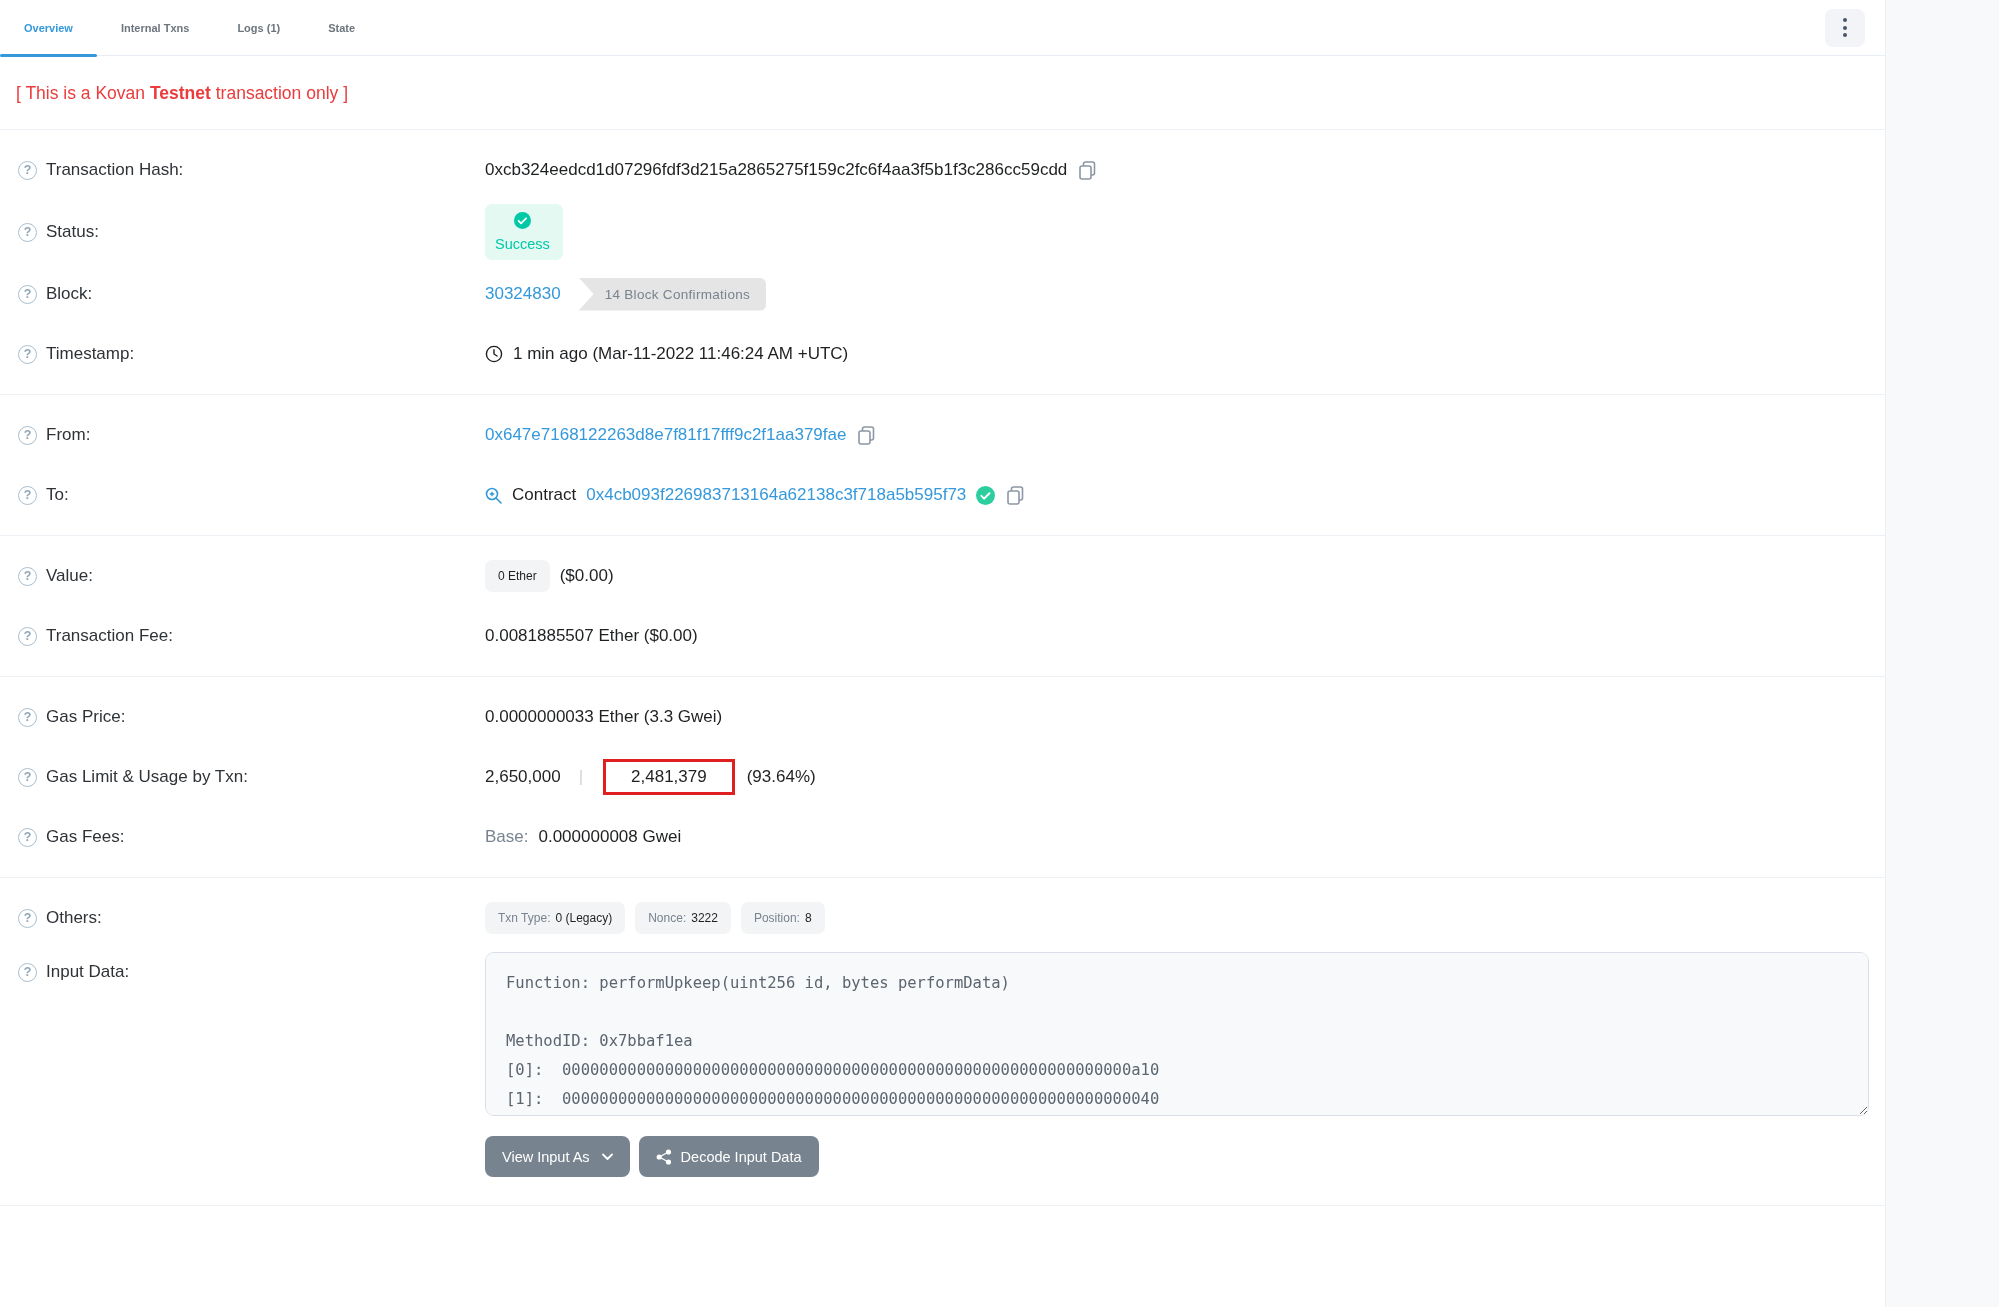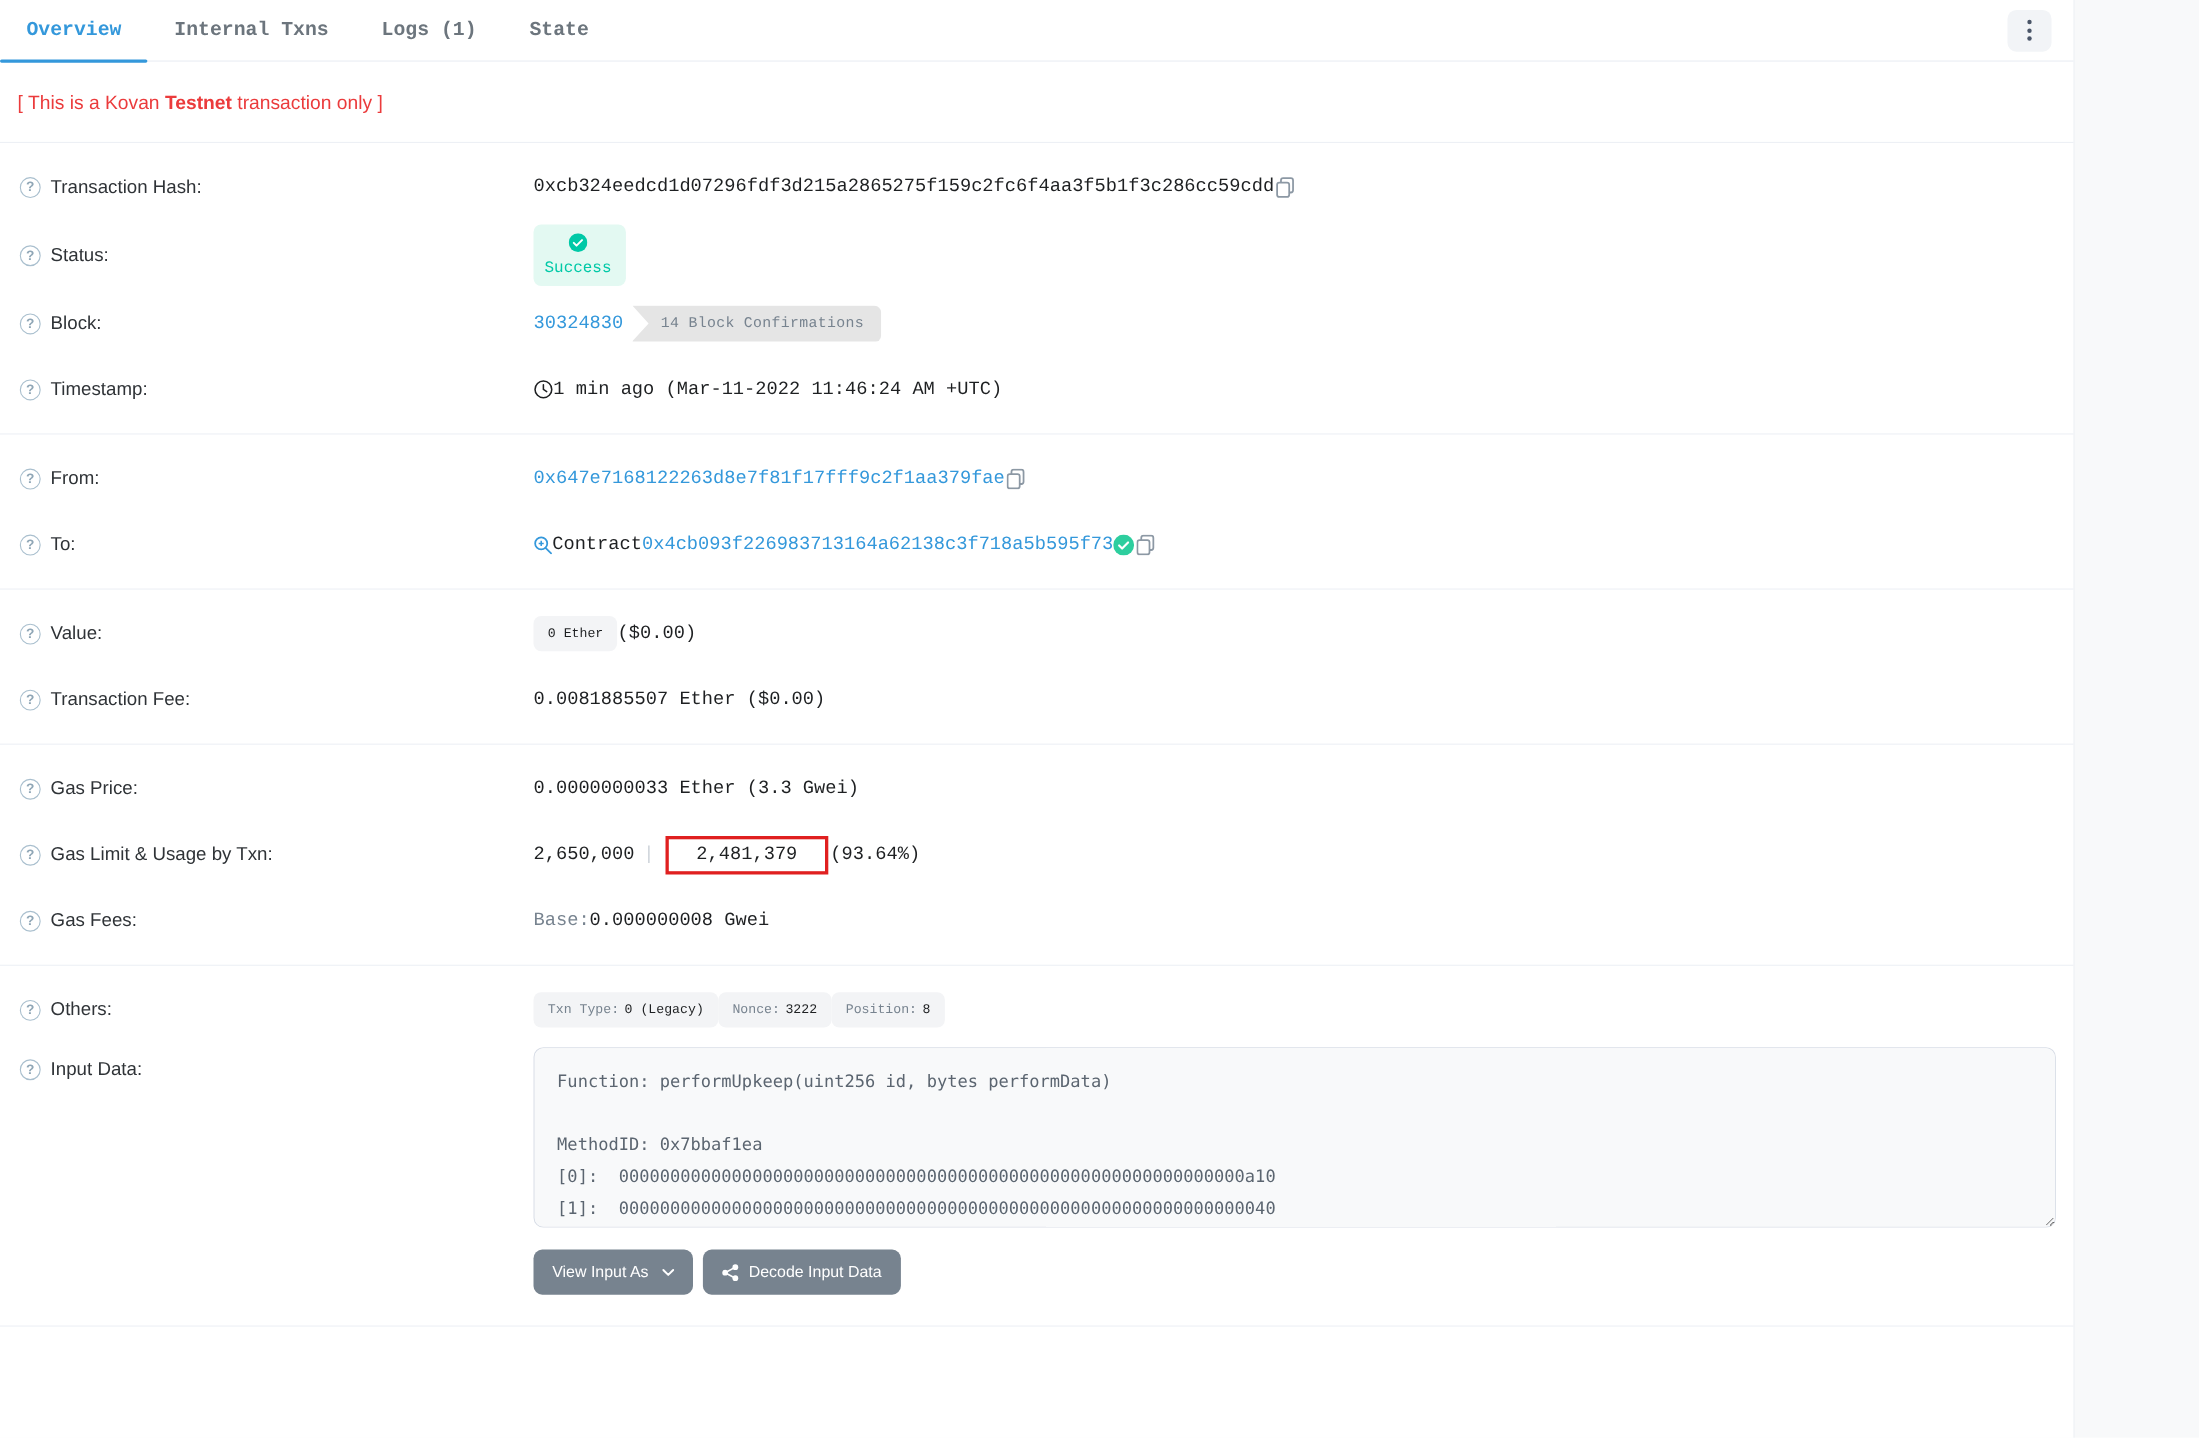--- a/index.html
+++ b/index.html
@@ -17,27 +17,26 @@
     border-right: 1px solid #eceff3;
   }
   
   .tabbar {
     display: flex; align-items: center;
     height: 56px;
     border-bottom: 1px solid #e9edf4;
     padding: 0 14px 0 0;
   }
   .tab {
-    font-size: 18px; font-weight: 700;
+    font-size: 11px; font-weight: 700;
     color: #6c757d;
     padding: 0 24px;
     height: 56px; line-height: 56px;
     cursor: pointer; position: relative;
     white-space: nowrap;
-    font-family: Liberation Mono, monospace;
   }
   .tab.active { color: #3498db; }
   .tab.active::after {
     content: ""; position: absolute; left: 0; right: 0; bottom: -1px;
     height: 3px; background: #3498db; border-radius: 2px;
   }
   .tab-spacer { flex: 1; }
   .kebab-btn {
     width: 40px; height: 38px; border-radius: 8px;
     background: #f2f4f7; border: none; cursor: pointer;
@@ -69,21 +68,21 @@
     color: #2f3337;
   }
   .row.top-align .row-label { padding-top: 10px; }
   .q-icon {
     width: 19px; height: 19px; flex: 0 0 19px;
     border: 1.4px solid #a9bfce; border-radius: 50%;
     color: #8fa6b6; font-size: 12.5px; font-weight: 700;
     display: inline-flex; align-items: center; justify-content: center;
     line-height: 1;
   }
-  .row-value { display: flex; align-items: center; flex-wrap: wrap; font-family: Liberation Mono, monospace; }
+  .row-value { display: flex; align-items: center; gap: 10px; flex-wrap: wrap; }
   .link { color: #3498db; text-decoration: none; cursor: pointer; }
   .muted { color: #77838f; text-align: right; }
   
   .icon-btn { background: none; border: none; cursor: pointer; display: inline-flex; align-items: center; padding: 2px; }
   svg.ic { display: block; }
   
   .status-badge {
     display: inline-flex; align-items: center; gap: 7px;
     background: #e3f9f2; color: #00c9a7;
     font-size: 14.5px; font-weight: 400;

